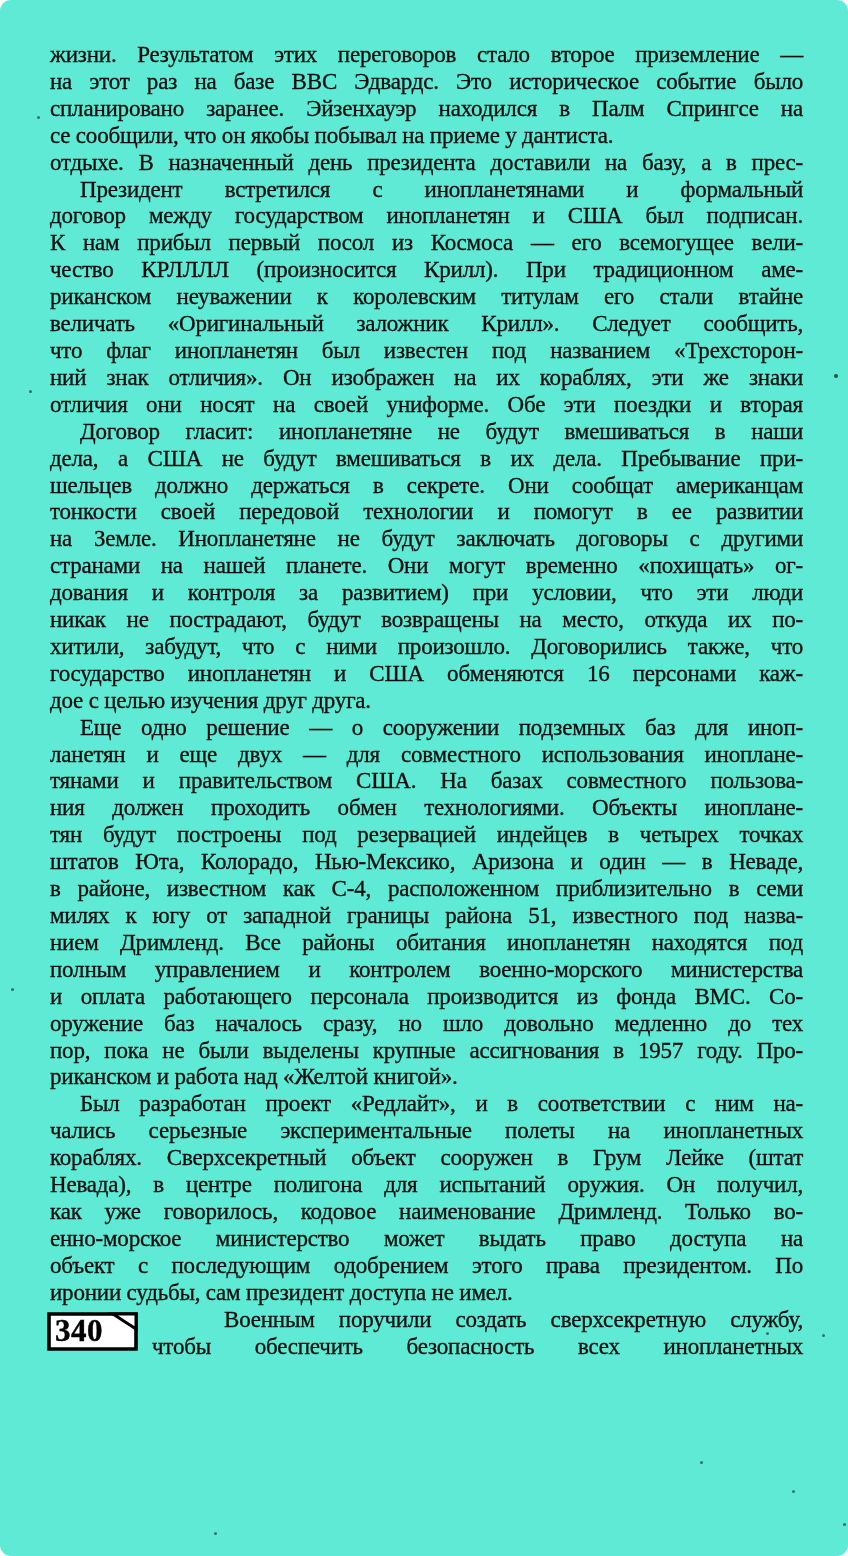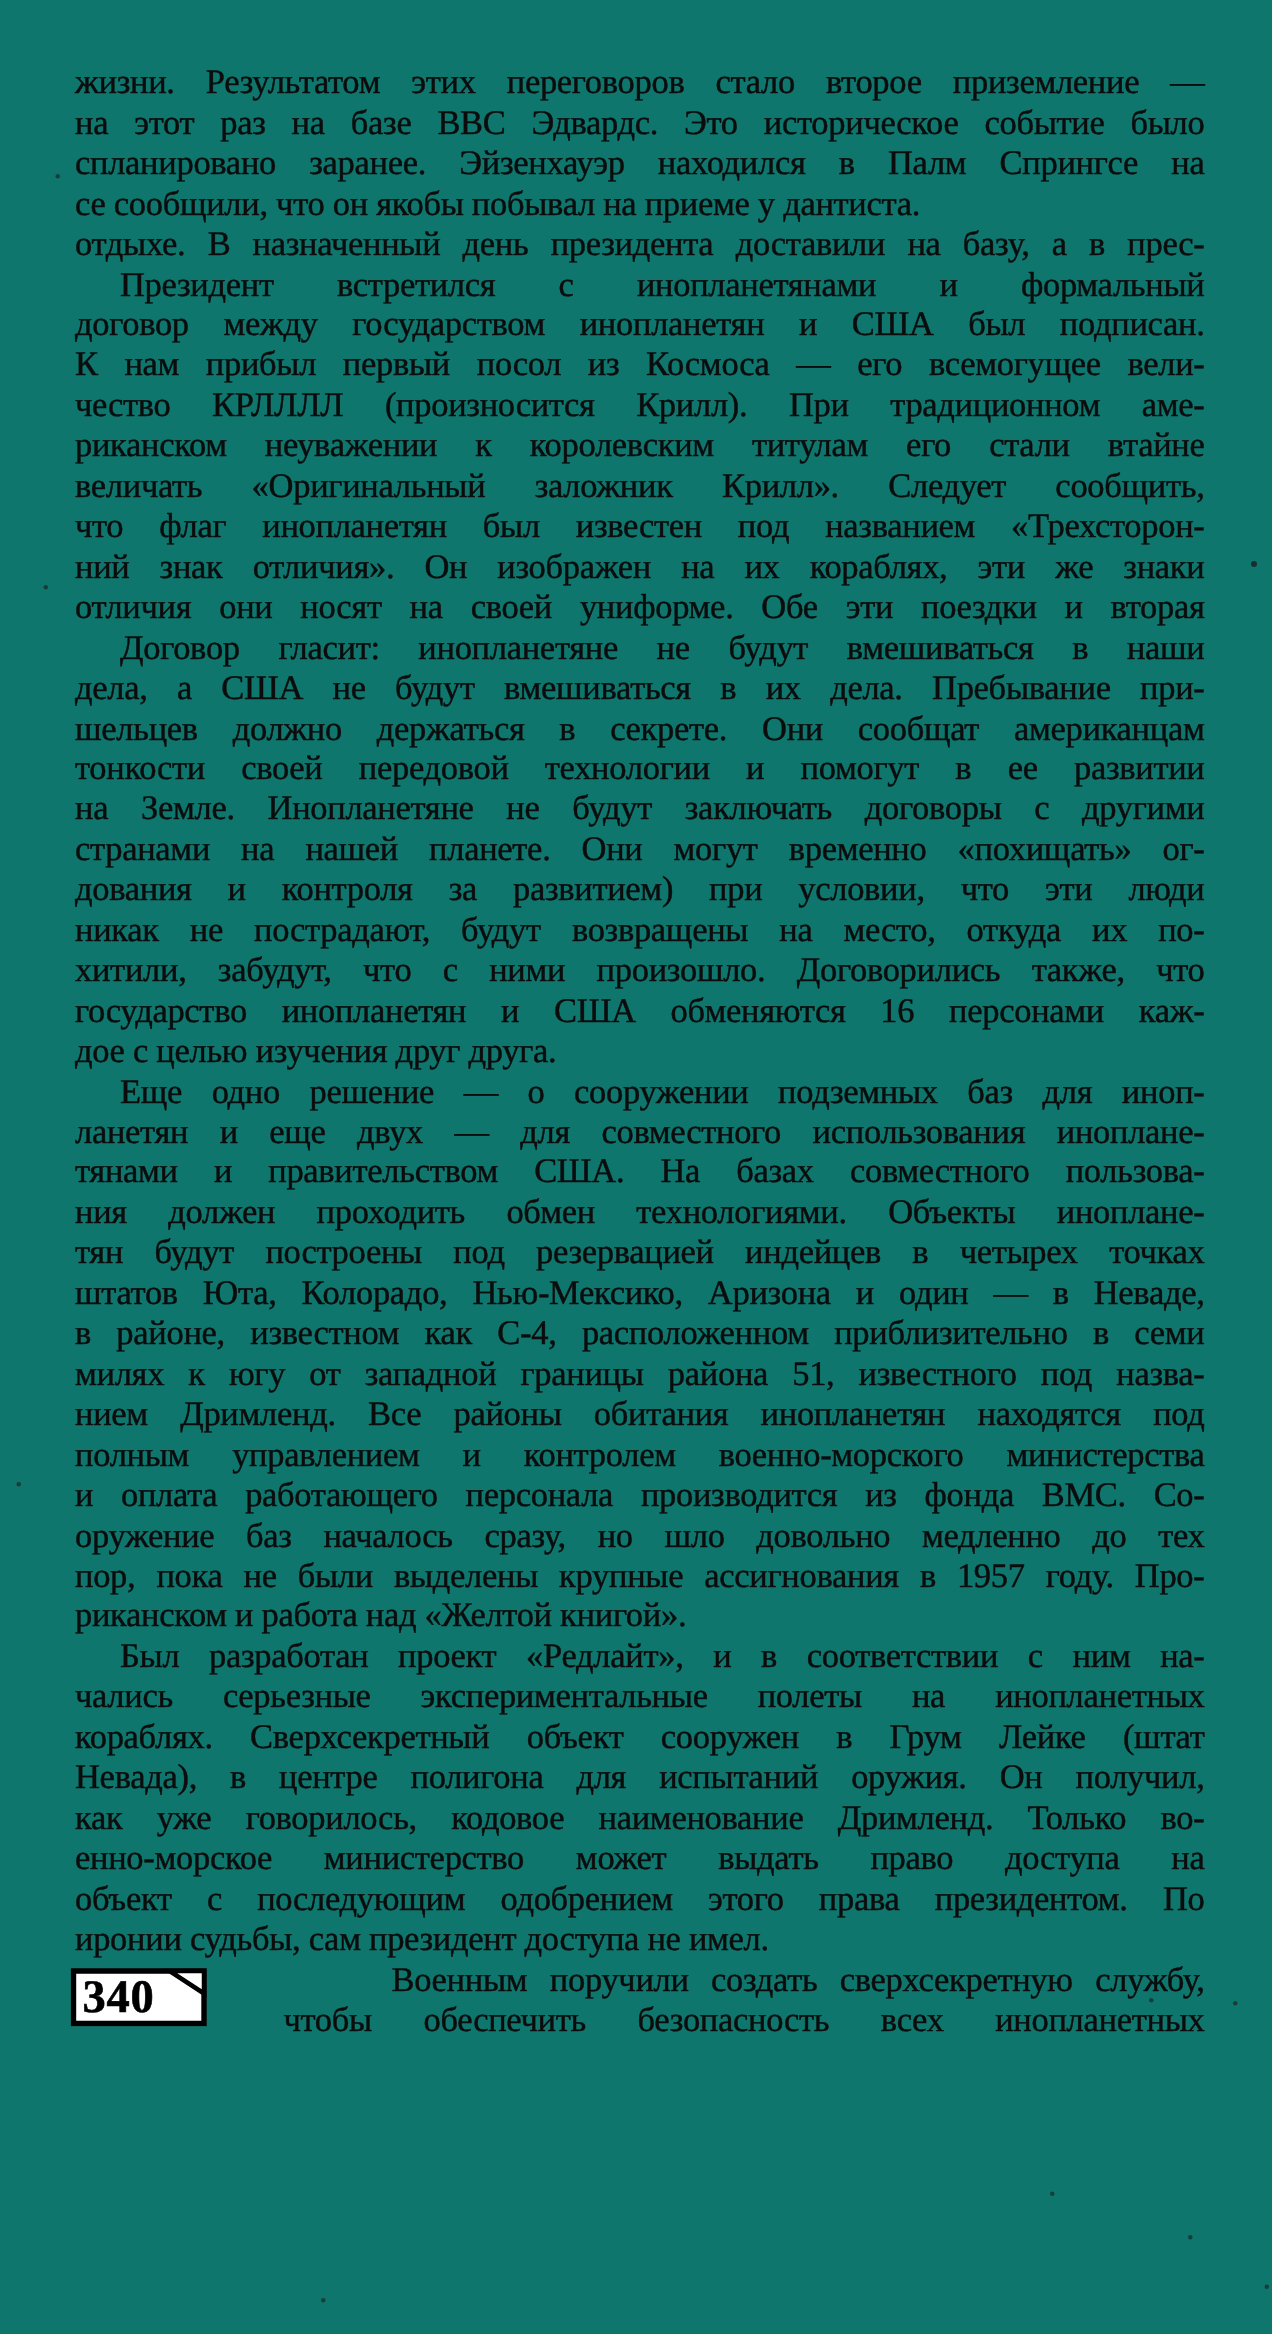--- a/index.html
+++ b/index.html
@@ -6,21 +6,22 @@
   body{
     width:848px;height:1556px;
     background:#ffffff;
     position:relative;
     overflow:hidden;
     font-family:"Liberation Serif","DejaVu Serif",serif;
     color:#0c0c0c;
   }
   .page{
     position:absolute;inset:0;
-    background:#0f766e;
+    background:#5eead4;
+    border-radius:11px;
   }
   .text-block{
     position:absolute;
     left:50px;top:42px;
     width:753px;
   }
   .paragraph{margin:0;padding:0;}
   .line{
     font-size:23px;
     line-height:26.9px;
@@ -29,21 +30,20 @@
     text-align-last:justify;
     white-space:normal;
     -webkit-text-stroke:0.3px #0c0c0c;
   }
   .line.indent{padding-left:30px;}
   .line.last{text-align-last:left;}
   
   .footer-row{
     display:flex;
     align-items:flex-start;
-    gap:37px;
   }
   .badge{
     position:relative;
     width:91px;height:39px;
     margin-left:-3px;
     margin-top:5px;
     flex:0 0 auto;
   }
   .badge svg{position:absolute;left:0;top:0;}
   .badge-num{

